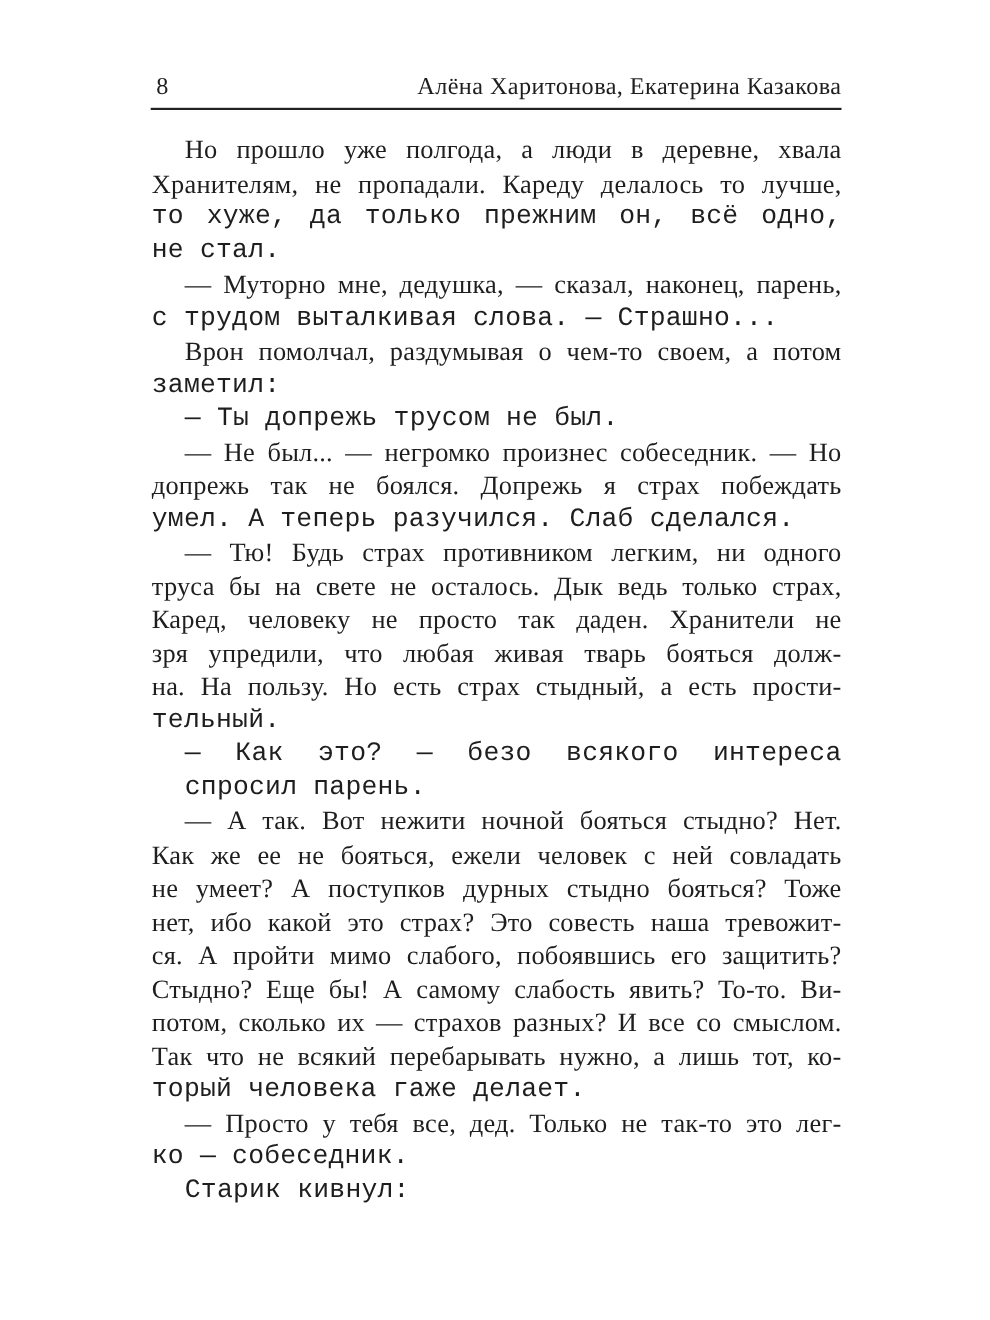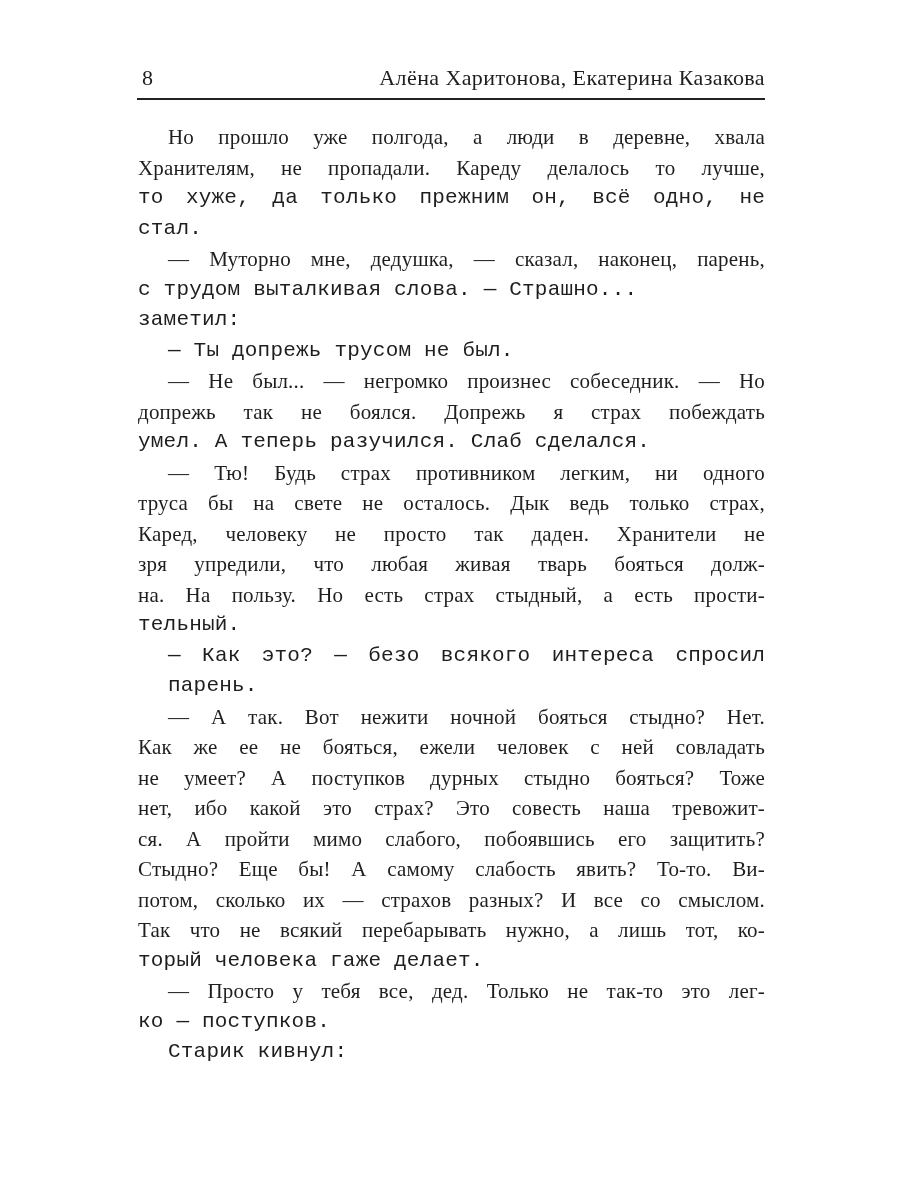--- a/index.html
+++ b/index.html
@@ -44,21 +44,21 @@
     left: 137px;
     width: 628px;
     height: 2px;
     background: #222222;
   }
   .body-text {
     position: absolute;
     top: 122px;
     left: 138px;
     width: 627px;
-    font-size: 21px;
+    font-size: 24px;
     line-height: 30.5px;
     letter-spacing: 0.2px;
   }
   .paragraph {
     margin: 0;
     padding: 0;
   }
   .line {
     text-align: justify;
     text-align-last: justify;
@@ -85,20 +85,21 @@
       <div class="paragraph">
         <div class="line first">Но прошло уже полгода, а люди в деревне, хвала</div>
         <div class="line">Хранителям, не пропадали. Кареду делалось то лучше,</div>
         <div class="line last">то хуже, да только прежним он, всё одно, не стал.</div>
       </div>
       <div class="paragraph">
         <div class="line first">— Муторно мне, дедушка, — сказал, наконец, парень,</div>
         <div class="line last">с трудом выталкивая слова. — Страшно...</div>
       </div>
       <div class="paragraph">
+        <div class="line first">Врон помолчал, раздумывая о чем-то своем, а потом</div>
         <div class="line last">заметил:</div>
       </div>
       <div class="paragraph">
         <div class="line first last">— Ты допрежь трусом не был.</div>
       </div>
       <div class="paragraph">
         <div class="line first">— Не был... — негромко произнес собеседник. — Но</div>
         <div class="line">допрежь так не боялся. Допрежь я страх побеждать</div>
         <div class="line last">умел. А теперь разучился. Слаб сделался.</div>
       </div>
@@ -119,19 +120,19 @@
         <div class="line">не умеет? А поступков дурных стыдно бояться? Тоже</div>
         <div class="line">нет, ибо какой это страх? Это совесть наша тревожит-</div>
         <div class="line">ся. А пройти мимо слабого, побоявшись его защитить?</div>
         <div class="line">Стыдно? Еще бы! А самому слабость явить? То-то. Ви-</div>
         <div class="line">потом, сколько их — страхов разных? И все со смыслом.</div>
         <div class="line">Так что не всякий перебарывать нужно, а лишь тот, ко-</div>
         <div class="line last">торый человека гаже делает.</div>
       </div>
       <div class="paragraph">
         <div class="line first">— Просто у тебя все, дед. Только не так-то это лег-</div>
-        <div class="line last">ко — поступков.</div>
+        <div class="line last">ко — собеседник.</div>
       </div>
       <div class="paragraph">
         <div class="line first last">Старик кивнул:</div>
       </div>
     </div>
 </div>
 
 </body></html>

